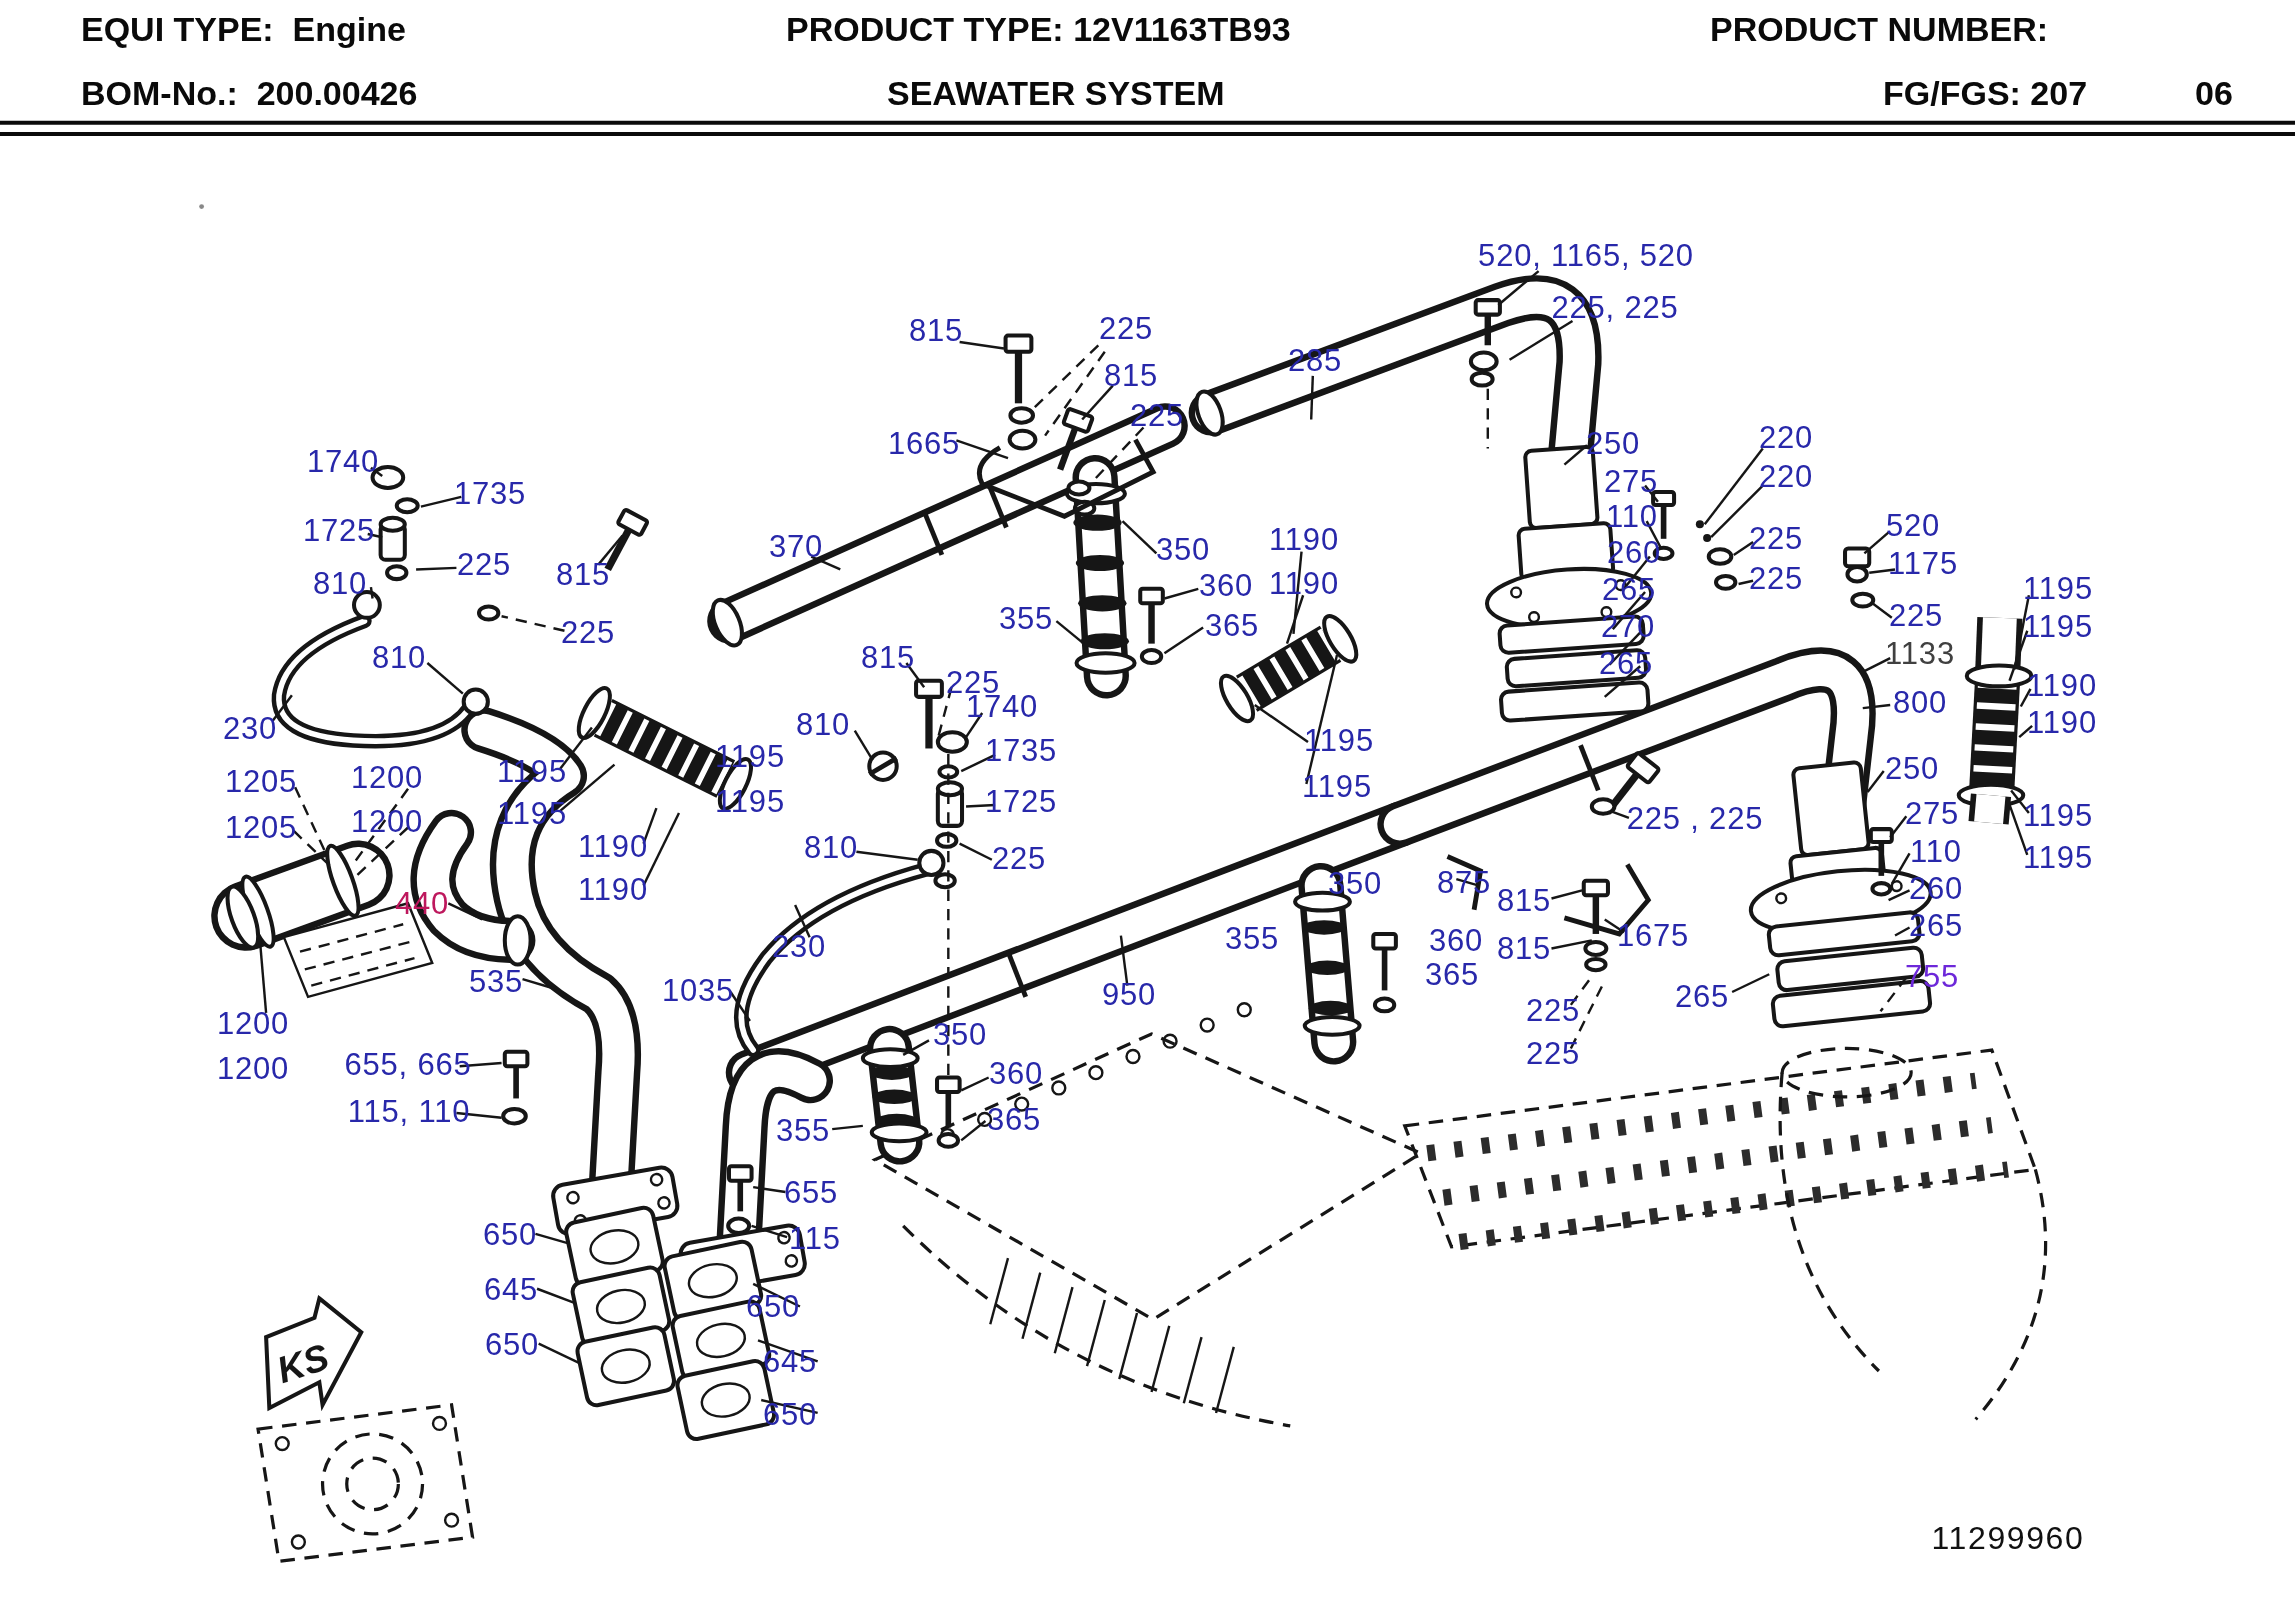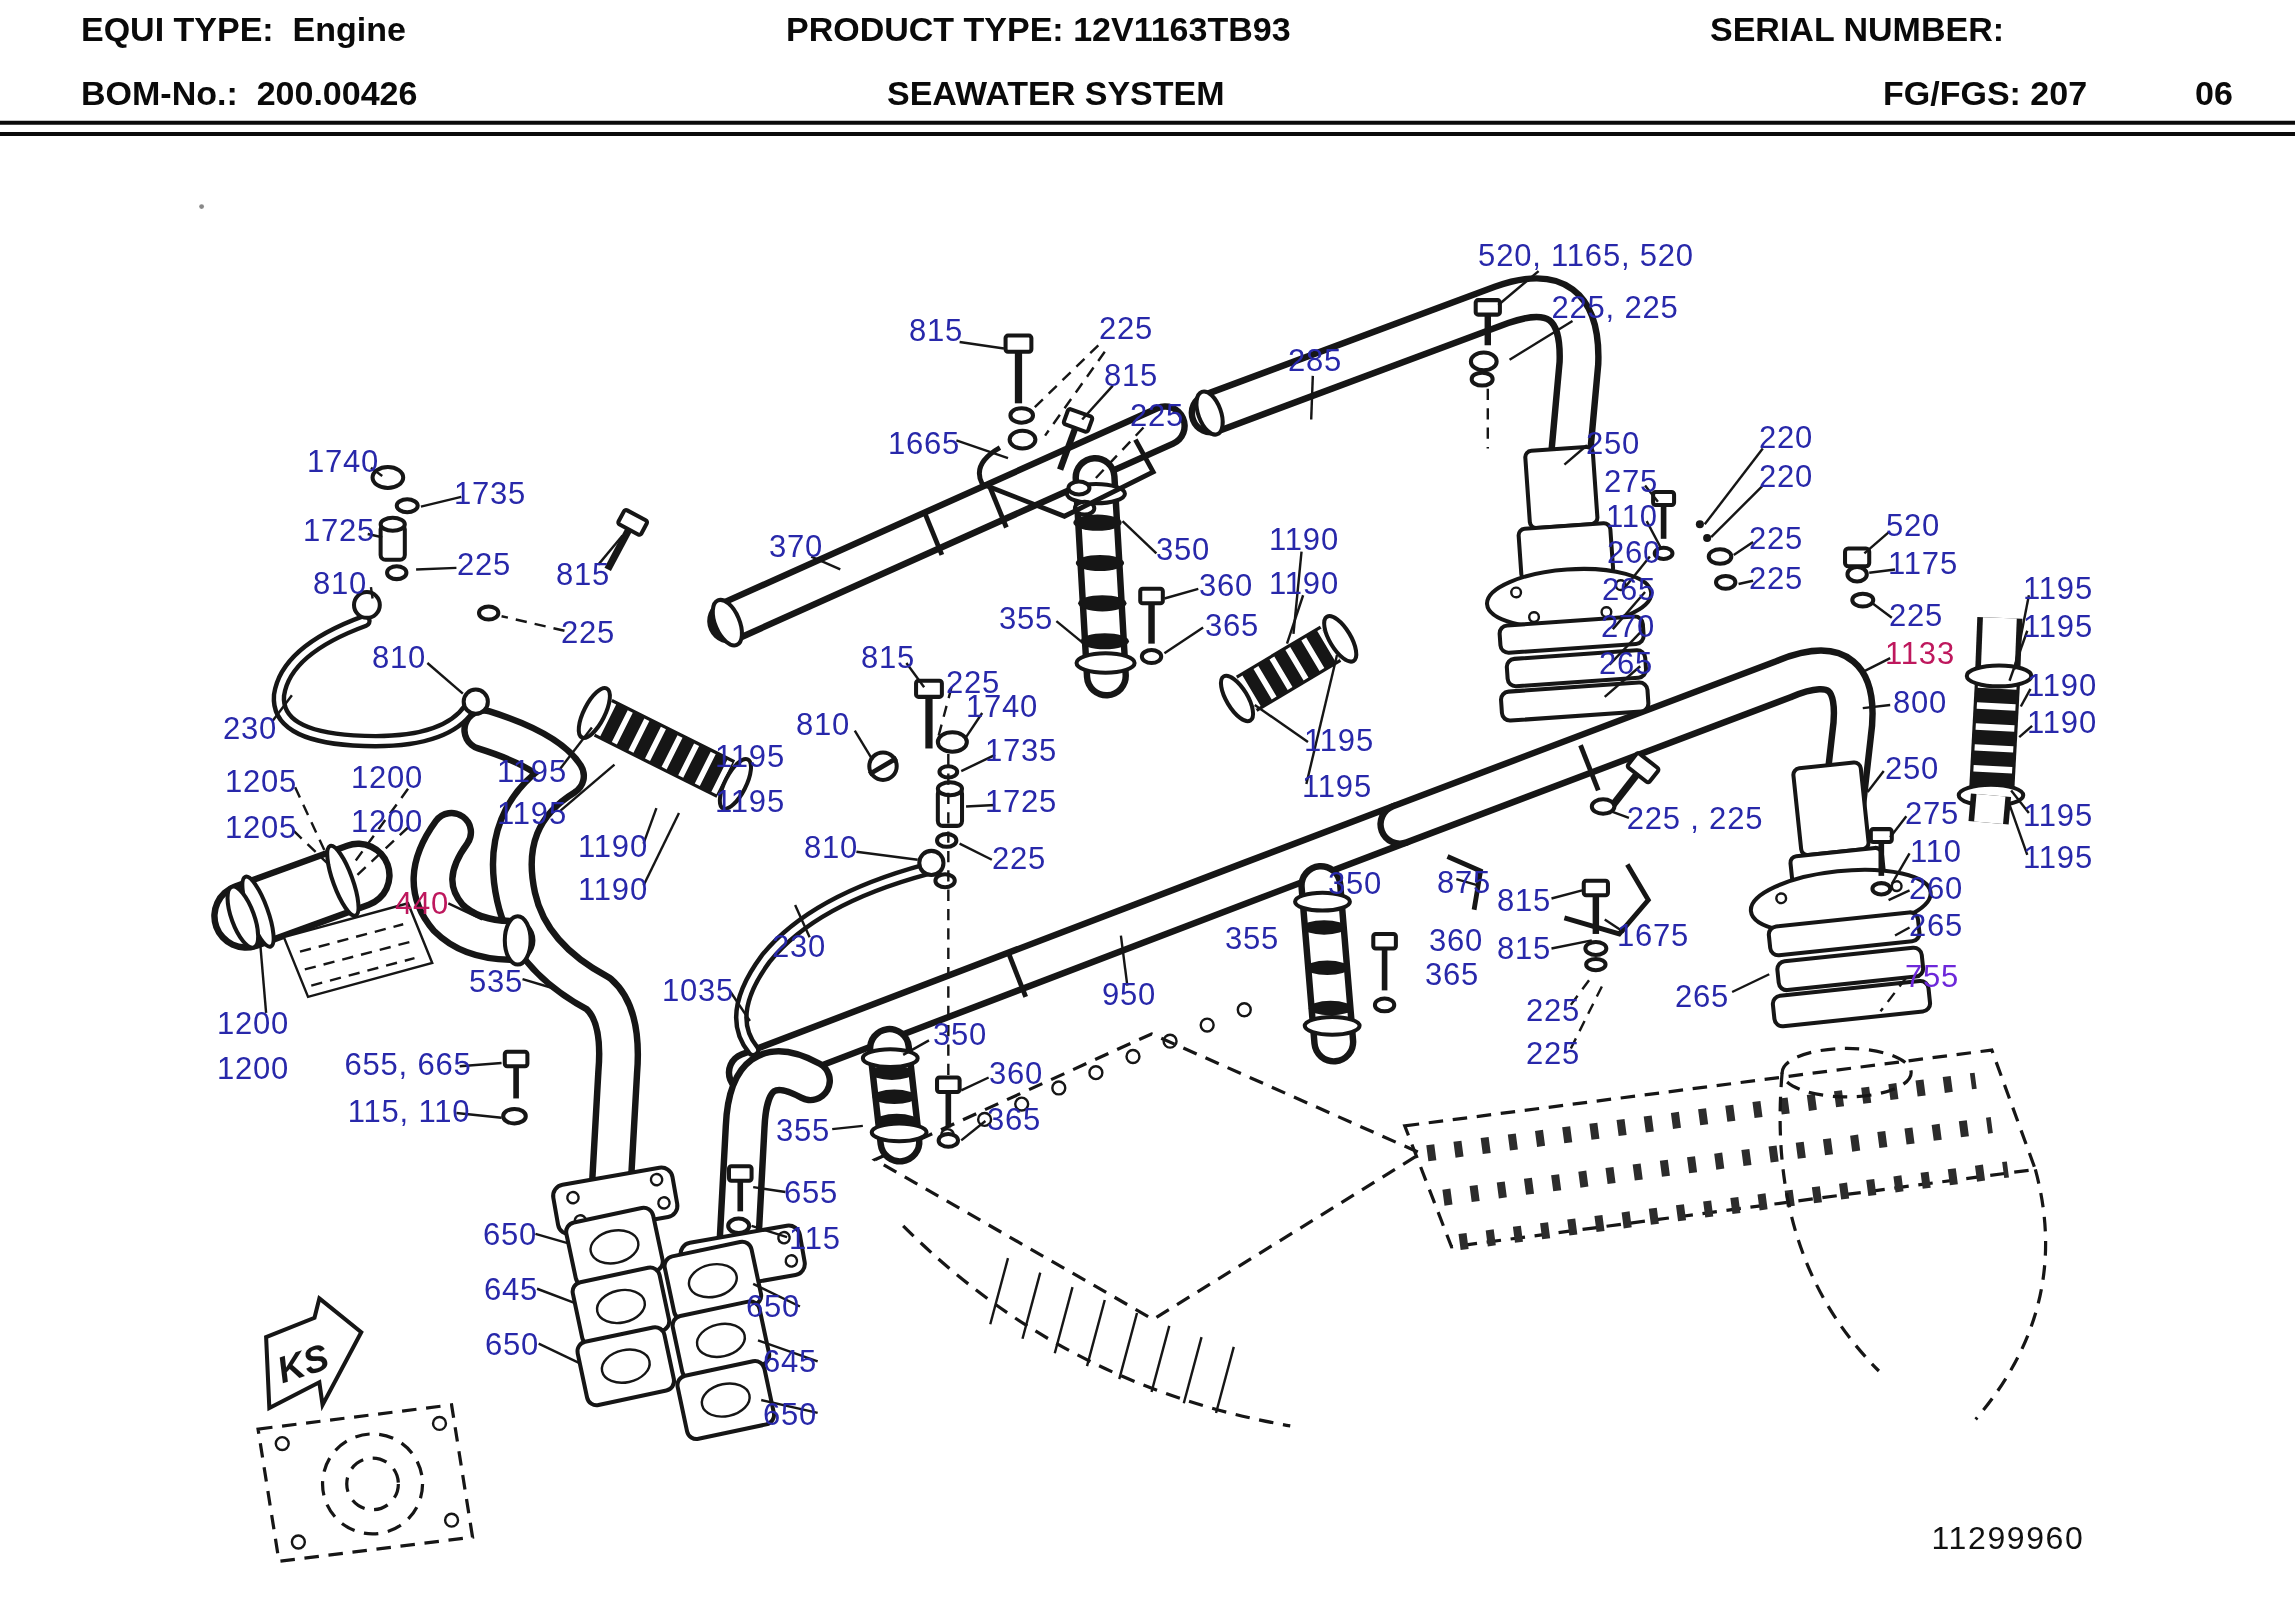--- a/index.html
+++ b/index.html
@@ -22,21 +22,21 @@
   .hO{stroke:#161616;stroke-width:18;fill:none;stroke-linecap:round}
   .hI{stroke:#ffffff;stroke-width:7;fill:none;stroke-linecap:round}
 </style>
 </head>
 <body>
 
 <div id="page">
 
   <div class="hdr" style="left:81px;top:9.7px"><span>EQUI TYPE:</span>&nbsp;&nbsp;<span>Engine</span></div>
   <div class="hdr" style="left:786px;top:9.7px"><span>PRODUCT TYPE:</span>&nbsp;<span>12V1163TB93</span></div>
-  <div class="hdr" style="left:1710px;top:9.7px"><span>SERIAL NUMBER:</span>&nbsp;<span></span></div>
+  <div class="hdr" style="left:1710px;top:9.7px"><span>PRODUCT NUMBER:</span>&nbsp;<span></span></div>
   <div class="hdr" style="left:81px;top:74px"><span>BOM-No.:</span>&nbsp;&nbsp;<span>200.00426</span></div>
   <div class="hdr" style="left:887px;top:74px"><span>SEAWATER SYSTEM</span></div>
   <div class="hdr" style="left:1883px;top:74px"><span>FG/FGS:</span>&nbsp;<span>207</span></div>
   <div class="hdr" style="left:2195px;top:74px"><span>06</span></div>
 
   <svg width="2295" height="1605" viewBox="0 0 2846 1990">
 
     <g>
       <line x1="0" y1="152" x2="2846" y2="152" stroke="#0a0a0a" stroke-width="5"></line>
       <line x1="0" y1="166" x2="2846" y2="166" stroke="#0a0a0a" stroke-width="5"></line>
@@ -496,21 +496,21 @@
       <span class="plabel" style="left: 1629px; top: 590px; color: rgb(40, 40, 170);">265</span>
       <span class="plabel" style="left: 1628px; top: 627px; color: rgb(40, 40, 170);">270</span>
       <span class="plabel" style="left: 1626px; top: 664px; color: rgb(40, 40, 170);">265</span>
       <span class="plabel" style="left: 1786px; top: 438px; color: rgb(40, 40, 170);">220</span>
       <span class="plabel" style="left: 1786px; top: 477px; color: rgb(40, 40, 170);">220</span>
       <span class="plabel" style="left: 1776px; top: 539px; color: rgb(40, 40, 170);">225</span>
       <span class="plabel" style="left: 1776px; top: 579px; color: rgb(40, 40, 170);">225</span>
       <span class="plabel" style="left: 1913px; top: 526px; color: rgb(40, 40, 170);">520</span>
       <span class="plabel" style="left: 1923px; top: 564px; color: rgb(40, 40, 170);">1175</span>
       <span class="plabel" style="left: 1916px; top: 616px; color: rgb(40, 40, 170);">225</span>
-      <span class="plabel" style="left: 1920px; top: 654px; color: #be185d;">1133</span>
+      <span class="plabel" style="left: 1920px; top: 654px; color: #404040;">1133</span>
       <span class="plabel" style="left: 1920px; top: 703px; color: rgb(40, 40, 170);">800</span>
       <span class="plabel" style="left: 2058px; top: 589px; color: rgb(40, 40, 170);">1195</span>
       <span class="plabel" style="left: 2058px; top: 627px; color: rgb(40, 40, 170);">1195</span>
       <span class="plabel" style="left: 2062px; top: 686px; color: rgb(40, 40, 170);">1190</span>
       <span class="plabel" style="left: 2062px; top: 723px; color: rgb(40, 40, 170);">1190</span>
       <span class="plabel" style="left: 2058px; top: 816px; color: rgb(40, 40, 170);">1195</span>
       <span class="plabel" style="left: 2058px; top: 858px; color: rgb(40, 40, 170);">1195</span>
       <span class="plabel" style="left: 343px; top: 462px; color: rgb(40, 40, 170);">1740</span>
       <span class="plabel" style="left: 490px; top: 494px; color: rgb(40, 40, 170);">1735</span>
       <span class="plabel" style="left: 339px; top: 531px; color: rgb(40, 40, 170);">1725</span>

